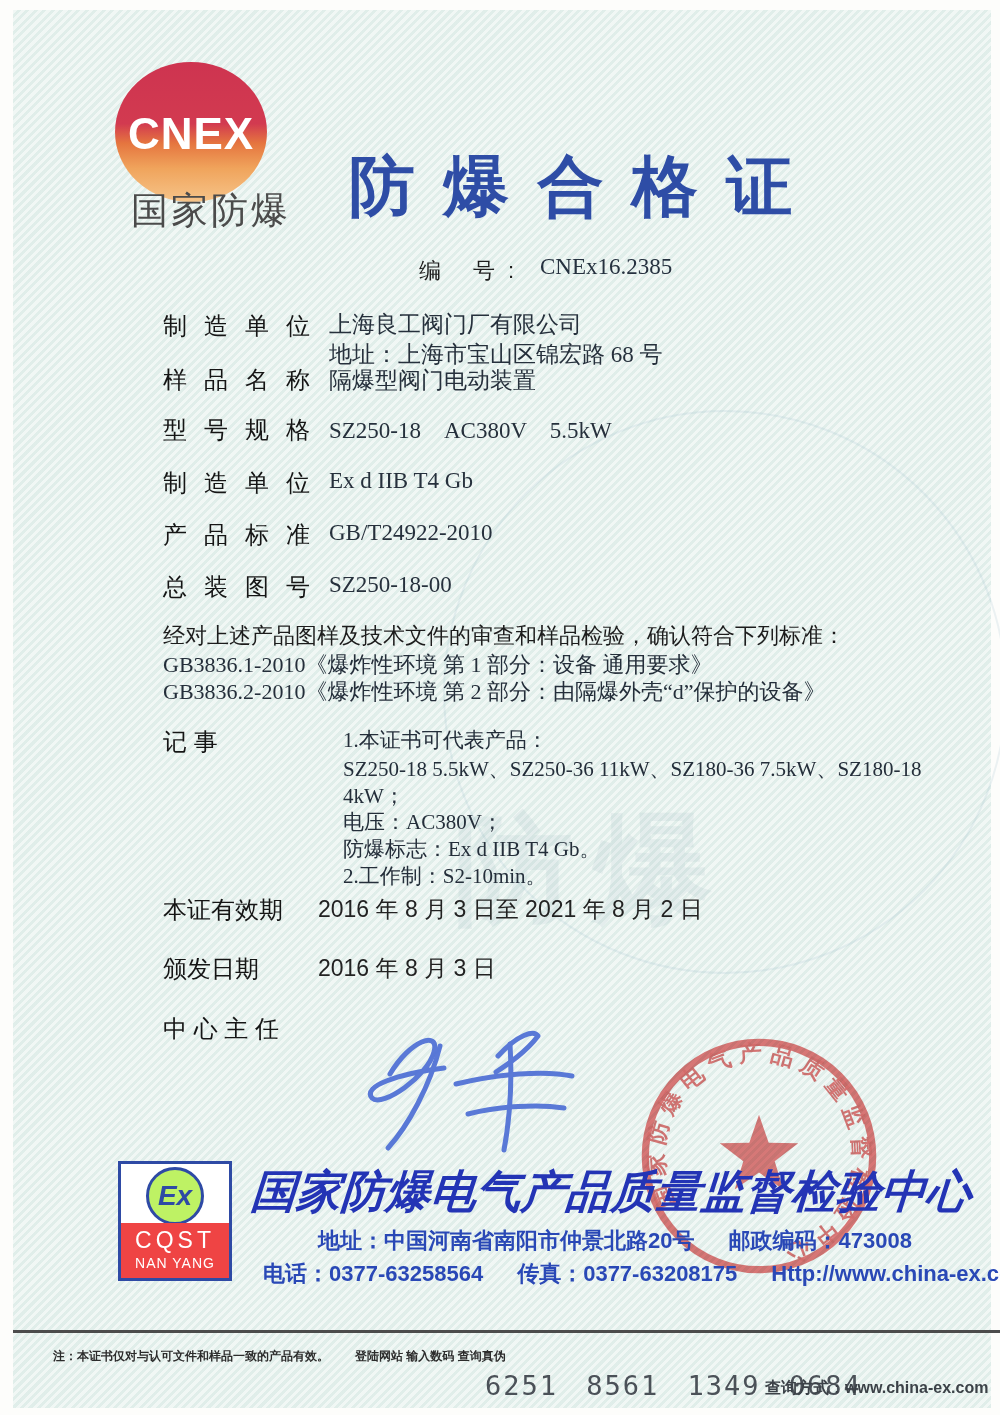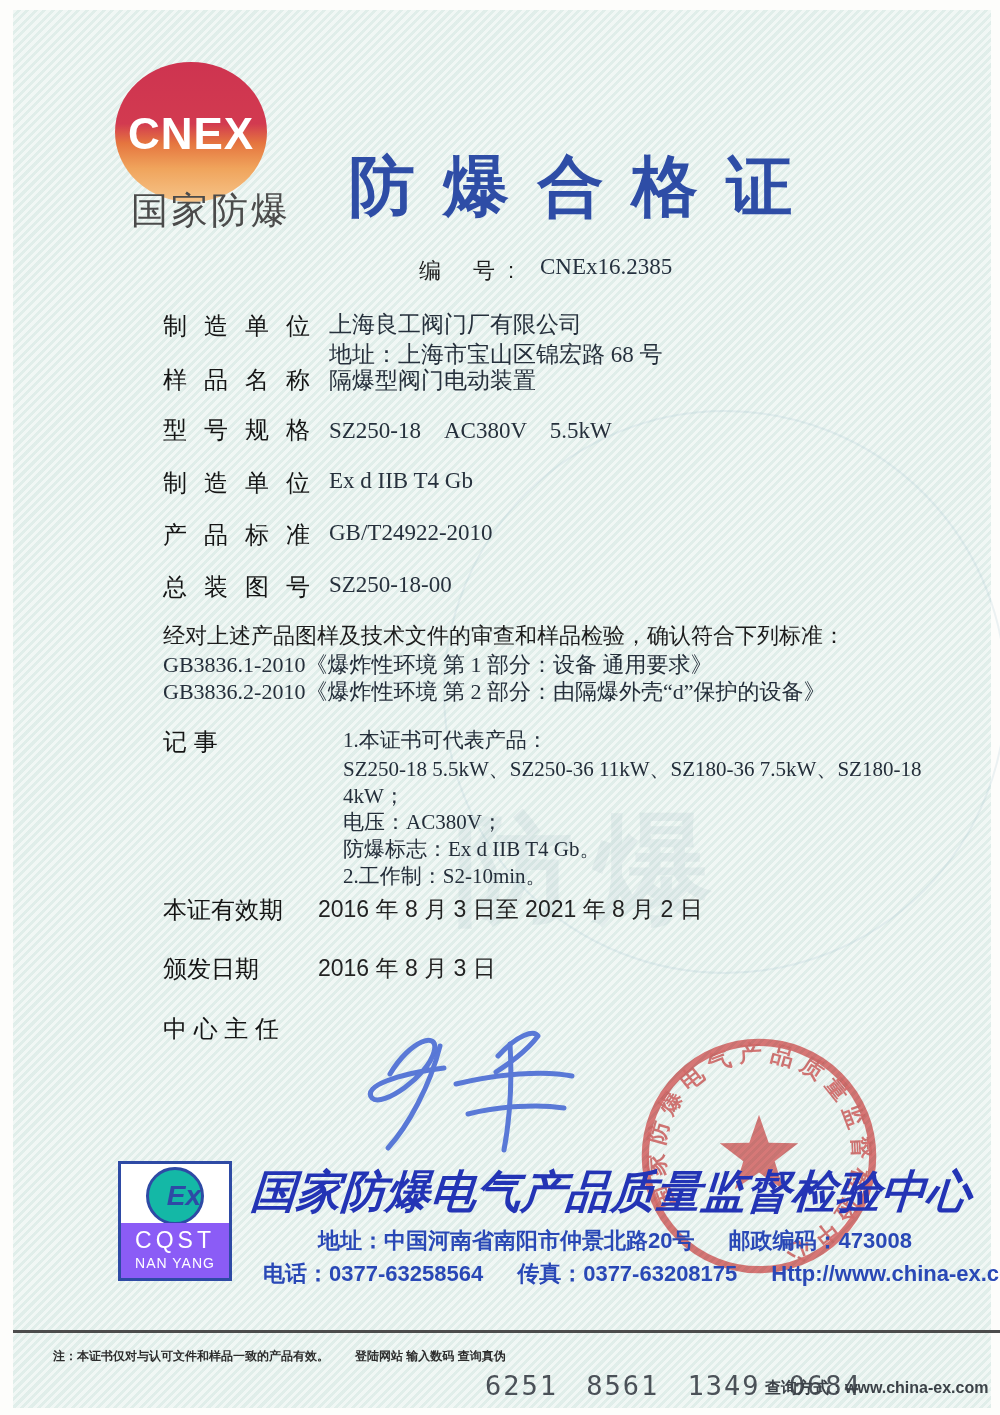--- a/index.html
+++ b/index.html
@@ -28,23 +28,23 @@
   .datelabel{left:150px;font-size:24px;color:#151515;font-weight:500;white-space:nowrap;}
   .datevalue{left:305px;font-size:23px;color:#222;white-space:nowrap;font-weight:500;}
   
   .sig{left:330px;top:1012px;width:310px;height:150px;}
   .seal{left:622px;top:1020px;width:248px;height:248px;mix-blend-mode:multiply;opacity:.88;}
   
   .cqst-badge{left:105px;top:1151px;width:114px;height:120px;border:3px solid #2e4aa5;background:#fff;
     box-sizing:border-box;}
   .cqst-top{height:56px;display:flex;align-items:center;justify-content:center;}
   .cqst-circle{width:58px;height:58px;border:3px solid #2e4aa5;border-radius:50%;box-sizing:border-box;
-    display:flex;align-items:center;justify-content:flex-end;margin-top:8px;background:#14b8a6;}
+    display:flex;align-items:center;justify-content:center;margin-top:8px;background:#bef264;}
   .cqst-circle span{color:#2e4aa5;font-weight:bold;font-size:28px;font-style:italic;}
-  .cqst-bottom{position:absolute;left:0;right:0;bottom:0;height:55px;background:#8b5cf6;color:#fff;
+  .cqst-bottom{position:absolute;left:0;right:0;bottom:0;height:55px;background:#ef4444;color:#fff;
     text-align:center;line-height:1;}
   .cqst-bottom .l1{font-size:23px;letter-spacing:4px;margin-top:6px;}
   .cqst-bottom .l2{font-size:14px;letter-spacing:1px;margin-top:4px;}
   .org-name{left:238px;top:1152px;width:680px;font-size:45px;font-weight:bold;font-style:italic;
     color:#2334b5;font-family:"Liberation Serif","DejaVu Serif",serif;white-space:nowrap;transform:skewX(-4deg);}
   .org-line2{left:305px;top:1216px;font-size:22px;font-weight:bold;color:#2948b6;white-space:nowrap;}
   .org-line3{left:250px;top:1249px;font-size:22px;font-weight:bold;color:#2948b6;white-space:nowrap;}
   .gap{display:inline-block;width:34px;}
   
   .hr{left:0;top:1320px;width:1000px;height:3px;background:#4c4c4c;}

